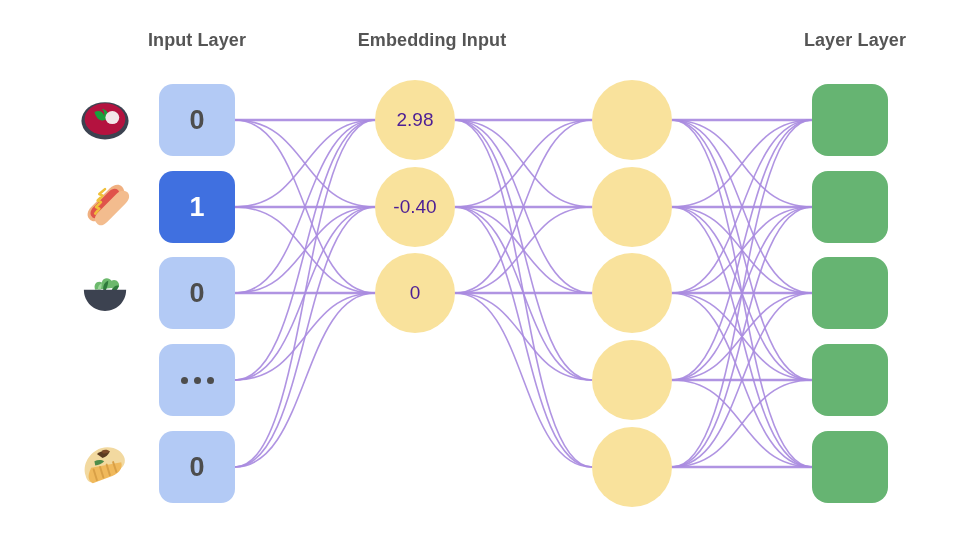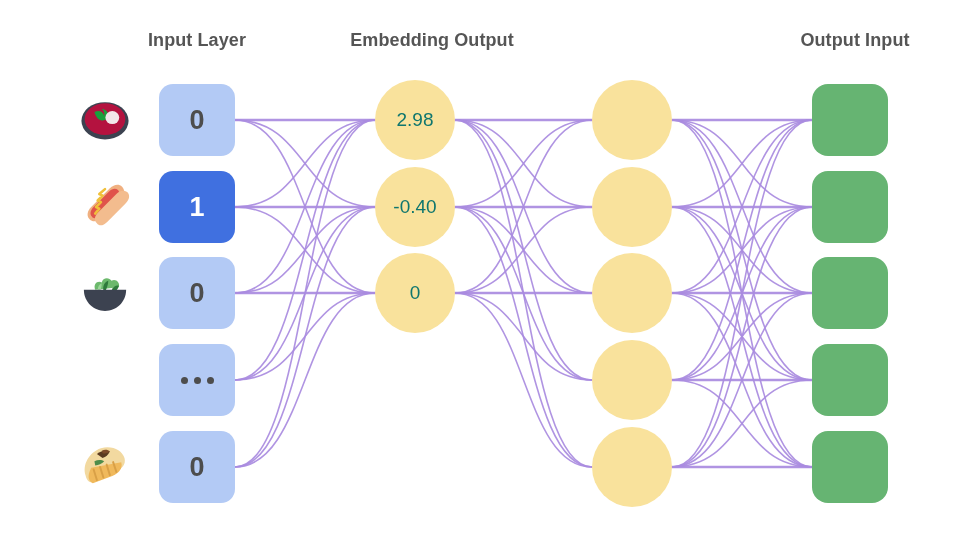--- a/index.html
+++ b/index.html
@@ -79,21 +79,21 @@
     position: absolute;
     width: 80px;
     height: 80px;
     border-radius: 50%;
     background: #f9e29c;
     transform: translate(-50%, -50%);
     display: flex;
     align-items: center;
     justify-content: center;
     font-size: 19px;
-    color: #0f766e;
+    color: #4c1d95;
   }
   .hidden-circle {
     position: absolute;
     width: 80px;
     height: 80px;
     border-radius: 50%;
     background: #f9e29c;
     transform: translate(-50%, -50%);
   }
   .output-box {
@@ -162,22 +162,22 @@
       <path d="M672,380 C744.8,380 739.2,380 812,380" fill="none" stroke="#a98be0" stroke-width="2.7" stroke-linecap="round" opacity="0.92"></path>
       <path d="M672,380 C744.8,380 739.2,467 812,467" fill="none" stroke="#a98be0" stroke-width="1.6" stroke-linecap="round" opacity="0.92"></path>
       <path d="M672,467 C744.8,467 739.2,120 812,120" fill="none" stroke="#a98be0" stroke-width="1.6" stroke-linecap="round" opacity="0.92"></path>
       <path d="M672,467 C744.8,467 739.2,207 812,207" fill="none" stroke="#a98be0" stroke-width="1.6" stroke-linecap="round" opacity="0.92"></path>
       <path d="M672,467 C744.8,467 739.2,293 812,293" fill="none" stroke="#a98be0" stroke-width="1.6" stroke-linecap="round" opacity="0.92"></path>
       <path d="M672,467 C744.8,467 739.2,380 812,380" fill="none" stroke="#a98be0" stroke-width="1.6" stroke-linecap="round" opacity="0.92"></path>
       <path d="M672,467 C744.8,467 739.2,467 812,467" fill="none" stroke="#a98be0" stroke-width="2.7" stroke-linecap="round" opacity="0.92"></path>
     </svg>
 
   <div class="layer-title" style="left:197px;">Input Layer</div>
-  <div class="layer-title" style="left:432px;">Embedding Output</div>
-  <div class="layer-title" style="left:855px;">Output Input</div>
+  <div class="layer-title" style="left:432px;">Embedding Input</div>
+  <div class="layer-title" style="left:855px;">Layer Layer</div>
 
   <div id="nodes-host">
       <div class="node-emoji" style="left: 105px; top: 120px;">
         <svg viewBox="0 0 64 64" width="52" height="52">
           <ellipse cx="32" cy="33" rx="29" ry="23" fill="#3c4250"></ellipse>
           <ellipse cx="32" cy="31" rx="25" ry="19.5" fill="#b4123f"></ellipse>
           <path d="M19 22c6-3 11 0 12 5 1-6-3-9-3-9s7 1 8 7c1 6-5 9-10 7s-7-10-7-10z" fill="#19a03c"></path>
           <ellipse cx="41" cy="29" rx="8.5" ry="8" fill="#f2e7ea"></ellipse>
         </svg>
       </div>

